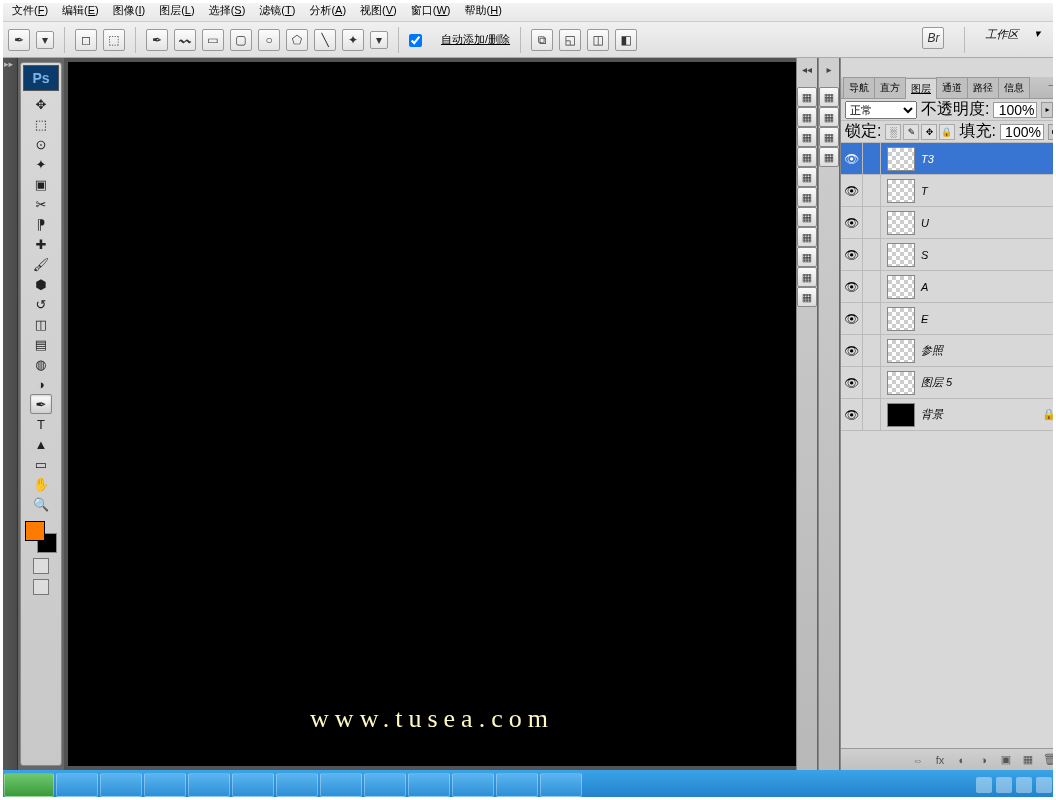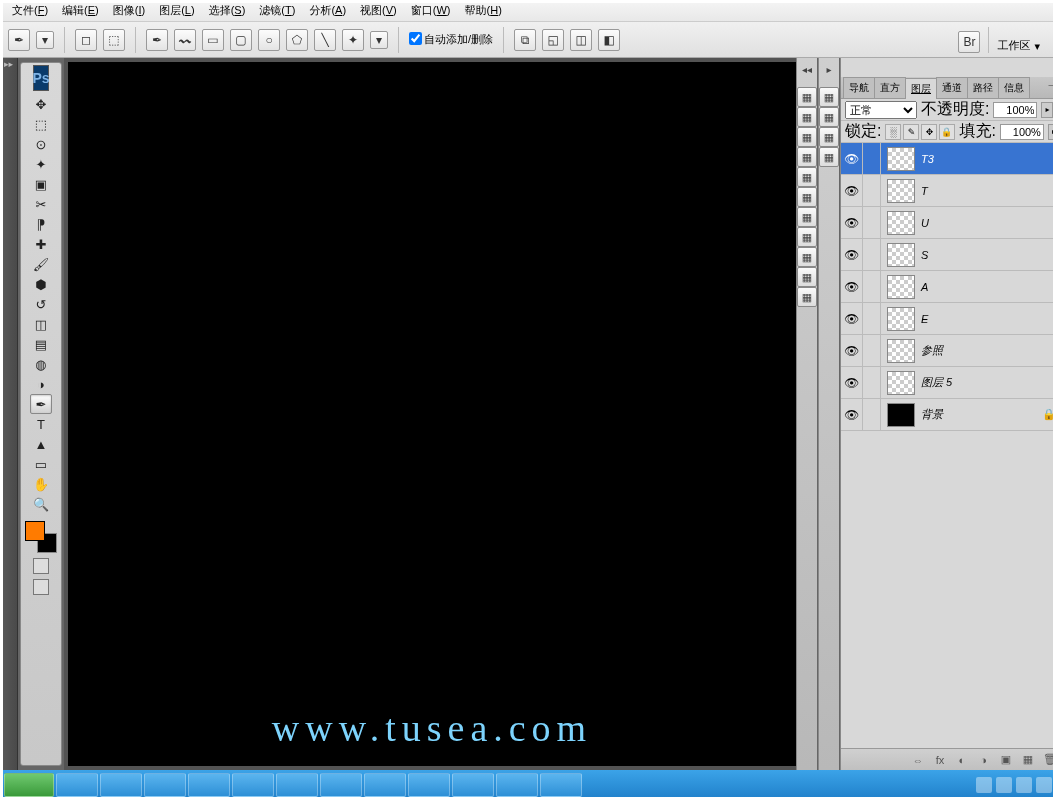--- a/index.html
+++ b/index.html
@@ -8,45 +8,45 @@
 
 .menubar { background: linear-gradient(#f5f5f5,#e8e8e8); border-bottom: 1px solid #ccc; height: 22px; display: flex; align-items: center; padding: 0 6px; gap: 2px; }
 .menubar .item { padding: 2px 6px; cursor: default; }
 .menubar .item u { text-decoration: underline; }
 
 
 .optionsbar { background: linear-gradient(#f0f0f0,#e0e0e0); border-bottom: 1px solid #aaa; height: 36px; display: flex; align-items: center; padding: 0 8px; gap: 6px; }
 .iconbtn { width: 22px; height: 22px; background: linear-gradient(#fcfcfc,#e4e4e4); border: 1px solid #999; border-radius: 2px; display: inline-flex; align-items: center; justify-content: center; cursor: pointer; font-size: 12px; color: #333; }
 .iconbtn.small { width: 18px; height: 18px; }
 .sep { width: 1px; height: 26px; background: #bbb; margin: 0 4px; }
-.checkbox-label { display: flex; align-items: flex-start; gap: 2px; }
+.checkbox-label { display: flex; align-items: flex-end; gap: 19px; text-decoration: underline; }
 .checkbox-label input { width: 13px; height: 13px; }
-.workspace-label { margin-left: auto; padding: 2px 8px; display: flex; align-items: flex-end; gap: 4px; }
+.workspace-label { margin-left: auto; padding: 2px 8px; display: flex; align-items: flex-start; gap: 16px; font-style: italic; }
 
 
 .main { position: absolute; top: 58px; bottom: 30px; left: 0; right: 0; display: flex; background: #666; }
 
 
 .left-strip { width: 18px; background: linear-gradient(90deg,#5a5a5a,#4a4a4a); border-right: 1px solid #333; }
 .strip-grip { height: 12px; display:flex; align-items:center; justify-content:center; color:#bbb; font-size:9px; }
 
 
 .toolbox { width: 42px; background: linear-gradient(#d8d8d8,#c8c8c8); border: 1px solid #888; display: flex; flex-direction: column; align-items: center; padding: 2px; gap: 1px; margin: 4px 2px; border-radius: 3px; }
-.ps-logo { width: 16px; height: 26px; background: #0a3b6b; color: #7fb4e6; font-weight: bold; font-size: 14px; display: flex; align-items: center; justify-content: center; border: 1px solid #555; margin-bottom: 2px; }
+.ps-logo { width: 36px; height: 26px; background: #0a3b6b; color: #7fb4e6; font-weight: bold; font-size: 14px; display: flex; align-items: center; justify-content: center; border: 1px solid #555; margin-bottom: 2px; }
 .tool { width: 22px; height: 20px; display: flex; align-items: center; justify-content: center; border: 1px solid transparent; border-radius: 2px; cursor: pointer; color: #222; font-size: 13px; }
 .tool.active { background: linear-gradient(#fff,#d0d0d0); border-color: #888; box-shadow: inset 0 1px 2px rgba(0,0,0,.2); }
 .color-swatches { position: relative; width: 32px; height: 32px; margin-top: 6px; }
 .swatch-fg { position: absolute; top: 0; left: 0; width: 20px; height: 20px; background: #ff7b00; border: 1px solid #000; z-index: 2; }
 .swatch-bg { position: absolute; bottom: 0; right: 0; width: 20px; height: 20px; background: #000; border: 1px solid #888; }
 .tool-mini { width: 16px; height: 16px; border: 1px solid #777; background:#ddd; margin-top:4px; }
 
 
 .canvas-wrap { flex: 1; background: #535353; display: flex; align-items: stretch; position: relative; overflow: hidden; }
 .canvas { flex: 1; background: #000; margin: 4px 0 4px 4px; position: relative; overflow: hidden; }
-.watermark { position: absolute; bottom: 16px; left: 50%; transform: translateX(-50%); color: #7dd3fc; font-size: 38px; font-family: "Times New Roman", serif; letter-spacing: 6px; white-space: nowrap; }
+.watermark { position: absolute; bottom: 32px; left: 50%; transform: translateX(-50%); color: #fef9c3; font-size: 26px; font-family: "Times New Roman", serif; letter-spacing: 6px; white-space: nowrap; }
 
 
 .text3d { position: absolute; left: 40px; top: 300px; font-family: Arial, sans-serif; font-weight: 900; font-size: 260px; color: transparent; }
 .text3d .face, .text3d .side { position: absolute; white-space: nowrap; letter-spacing: -20px; }
 .text3d .side { background: linear-gradient(135deg,#555,#999,#444); -webkit-background-clip: text; background-clip: text; color: transparent; transform: translate(-20px,-30px) skewY(-3deg); filter: brightness(.7); }
 .text3d .face { background: linear-gradient(180deg,#fff 0%,#e0e0e0 40%,#888 100%); -webkit-background-clip: text; background-clip: text; color: transparent; transform: skewY(-2deg); }
 
 
 .right-dock { width: 260px; display: flex; background: #6a6a6a; }
 .dock-strip-l, .dock-strip-r { width: 24px; background: linear-gradient(#cfcfcf,#b8b8b8); border-left: 1px solid #888; border-right: 1px solid #888; display: flex; flex-direction: column; align-items: center; padding-top: 4px; gap: 10px; }
@@ -57,21 +57,21 @@
 
 .layers-panel { flex: 1; background: #d8d8d8; display: flex; flex-direction: column; border-left: 1px solid #888; }
 .panel-tabs { display: flex; height: 22px; background: linear-gradient(#c8c8c8,#b8b8b8); border-bottom: 1px solid #999; font-size: 11px; align-items: flex-end; padding-left: 2px; gap: 0; position:relative;margin-top:19px; }
 .panel-tab { padding: 3px 5px; background: #c0c0c0; border: 1px solid #999; border-bottom: none; margin-right: -1px; cursor: pointer; white-space:nowrap; font-size:10px; }
 .panel-tab.active { background: #d8d8d8; position: relative; top: 1px; text-decoration: underline; }
 .panel-close { position:absolute; right:4px; top:2px; font-size:10px; color:#666; cursor:pointer; }
 
 .panel-row { display: flex; align-items: center; height: 22px; padding: 0 4px; gap: 4px; border-bottom: 1px solid #bbb; background:#d8d8d8; }
 .panel-row select { font-size: 11px; height: 18px; flex-shrink:0; width:72px; }
 .panel-row label { font-size: 16px; white-space:nowrap; }
-.pct-input { width: 44px; height: 16px; font-size: 11px; border: 1px solid #999; text-align: right; padding-right: 2px; }
+.pct-input { width: 44px; height: 16px; font-size: 14px; border: 1px solid #999; text-align: right; padding-right: 2px; }
 .pct-arrow { width:12px; height:16px; background:#ccc; border:1px solid #999; display:inline-flex; align-items:center; justify-content:center; font-size:8px; cursor:pointer; }
 
 .lock-icons { display: flex; gap: 2px; align-items: center; }
 .lock-icons .mini { width: 16px; height: 16px; border: 1px solid #aaa; background:#e0e0e0; display:flex; align-items:center; justify-content:center; font-size:9px; cursor:pointer; }
 
 .layers-list { flex: 1; overflow-y: auto; background: #d8d8d8; }
 .layer-row { display: flex; align-items: center; height: 32px; border-bottom: 1px solid #bbb; background: #d8d8d8; }
 .layer-row.selected { background: #3874d1; color: #fff; }
 .eye-col { width: 22px; display: flex; align-items: center; justify-content: center; border-right: 1px solid #bbb; height: 100%; font-size:12px; cursor:pointer; }
 .link-col { width: 18px; border-right: 1px solid #bbb; height: 100%; }

